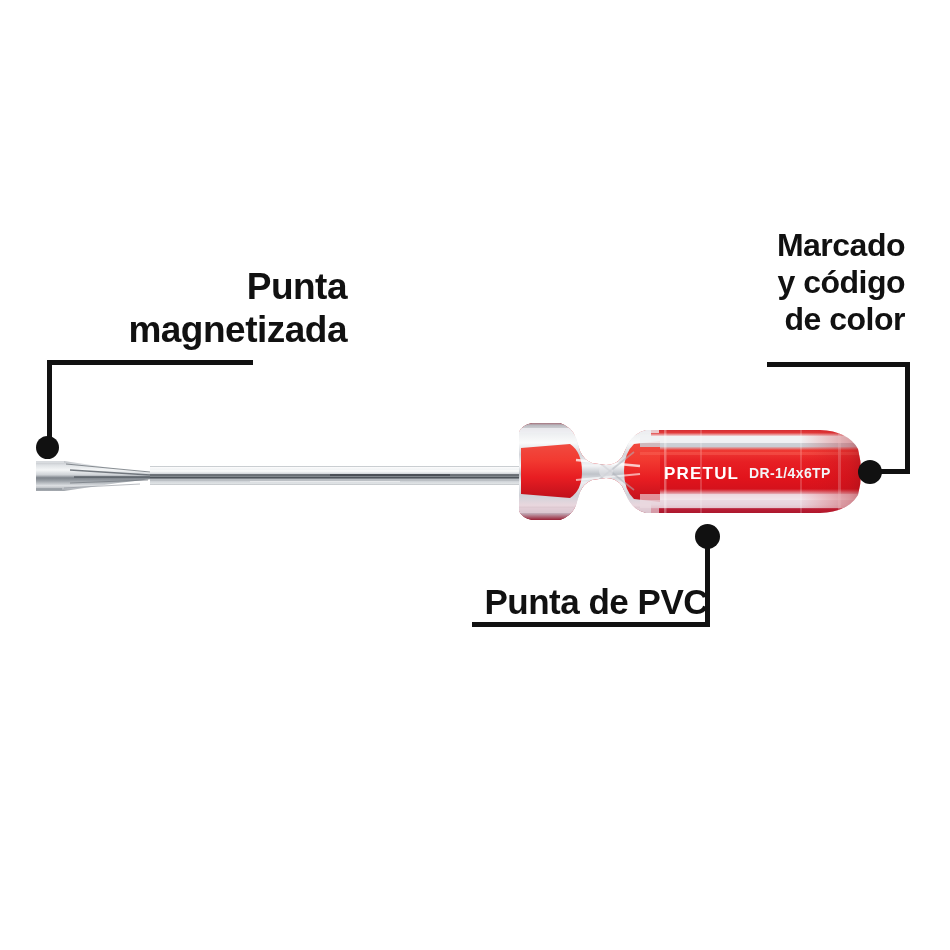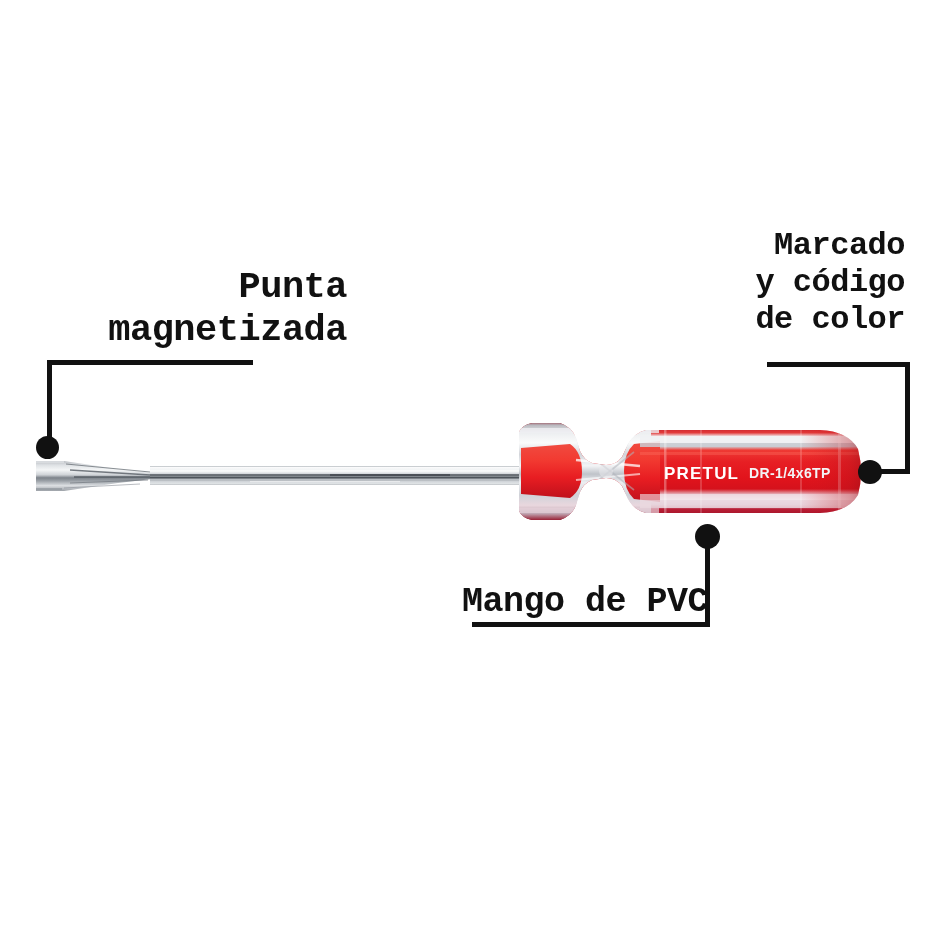--- a/index.html
+++ b/index.html
@@ -15,21 +15,21 @@
     width: 950px;
     height: 950px;
     background: #ffffff;
     overflow: hidden;
   }
 
   
   .callout-text {
     position: absolute;
     color: #111111;
-    font-family: Liberation Mono, monospace;
+    font-family: Liberation Sans, sans-serif;
     font-weight: 700;
     letter-spacing: -0.5px;
     line-height: 1.16;
     white-space: pre-line;
   }
 
   #label-punta {
     left: 47px;
     top: 266px;
     width: 300px;
@@ -303,18 +303,18 @@
   <div class="dot" id="punta-dot"></div>
 
   <div class="callout-text" id="label-marcado">Marcado
 y código
 de color</div>
   <div class="rule h-rule" id="marcado-underline"></div>
   <div class="rule v-rule" id="marcado-drop"></div>
   <div class="rule h-rule" id="marcado-elbow"></div>
   <div class="dot" id="marcado-dot"></div>
 
-  <div class="callout-text" id="label-mango">Mango de PVC</div>
+  <div class="callout-text" id="label-mango">Punta de PVC</div>
   <div class="dot" id="mango-dot"></div>
   <div class="rule v-rule" id="mango-riser"></div>
   <div class="rule h-rule" id="mango-underline"></div>
 
 </div>
 
 </body></html>

